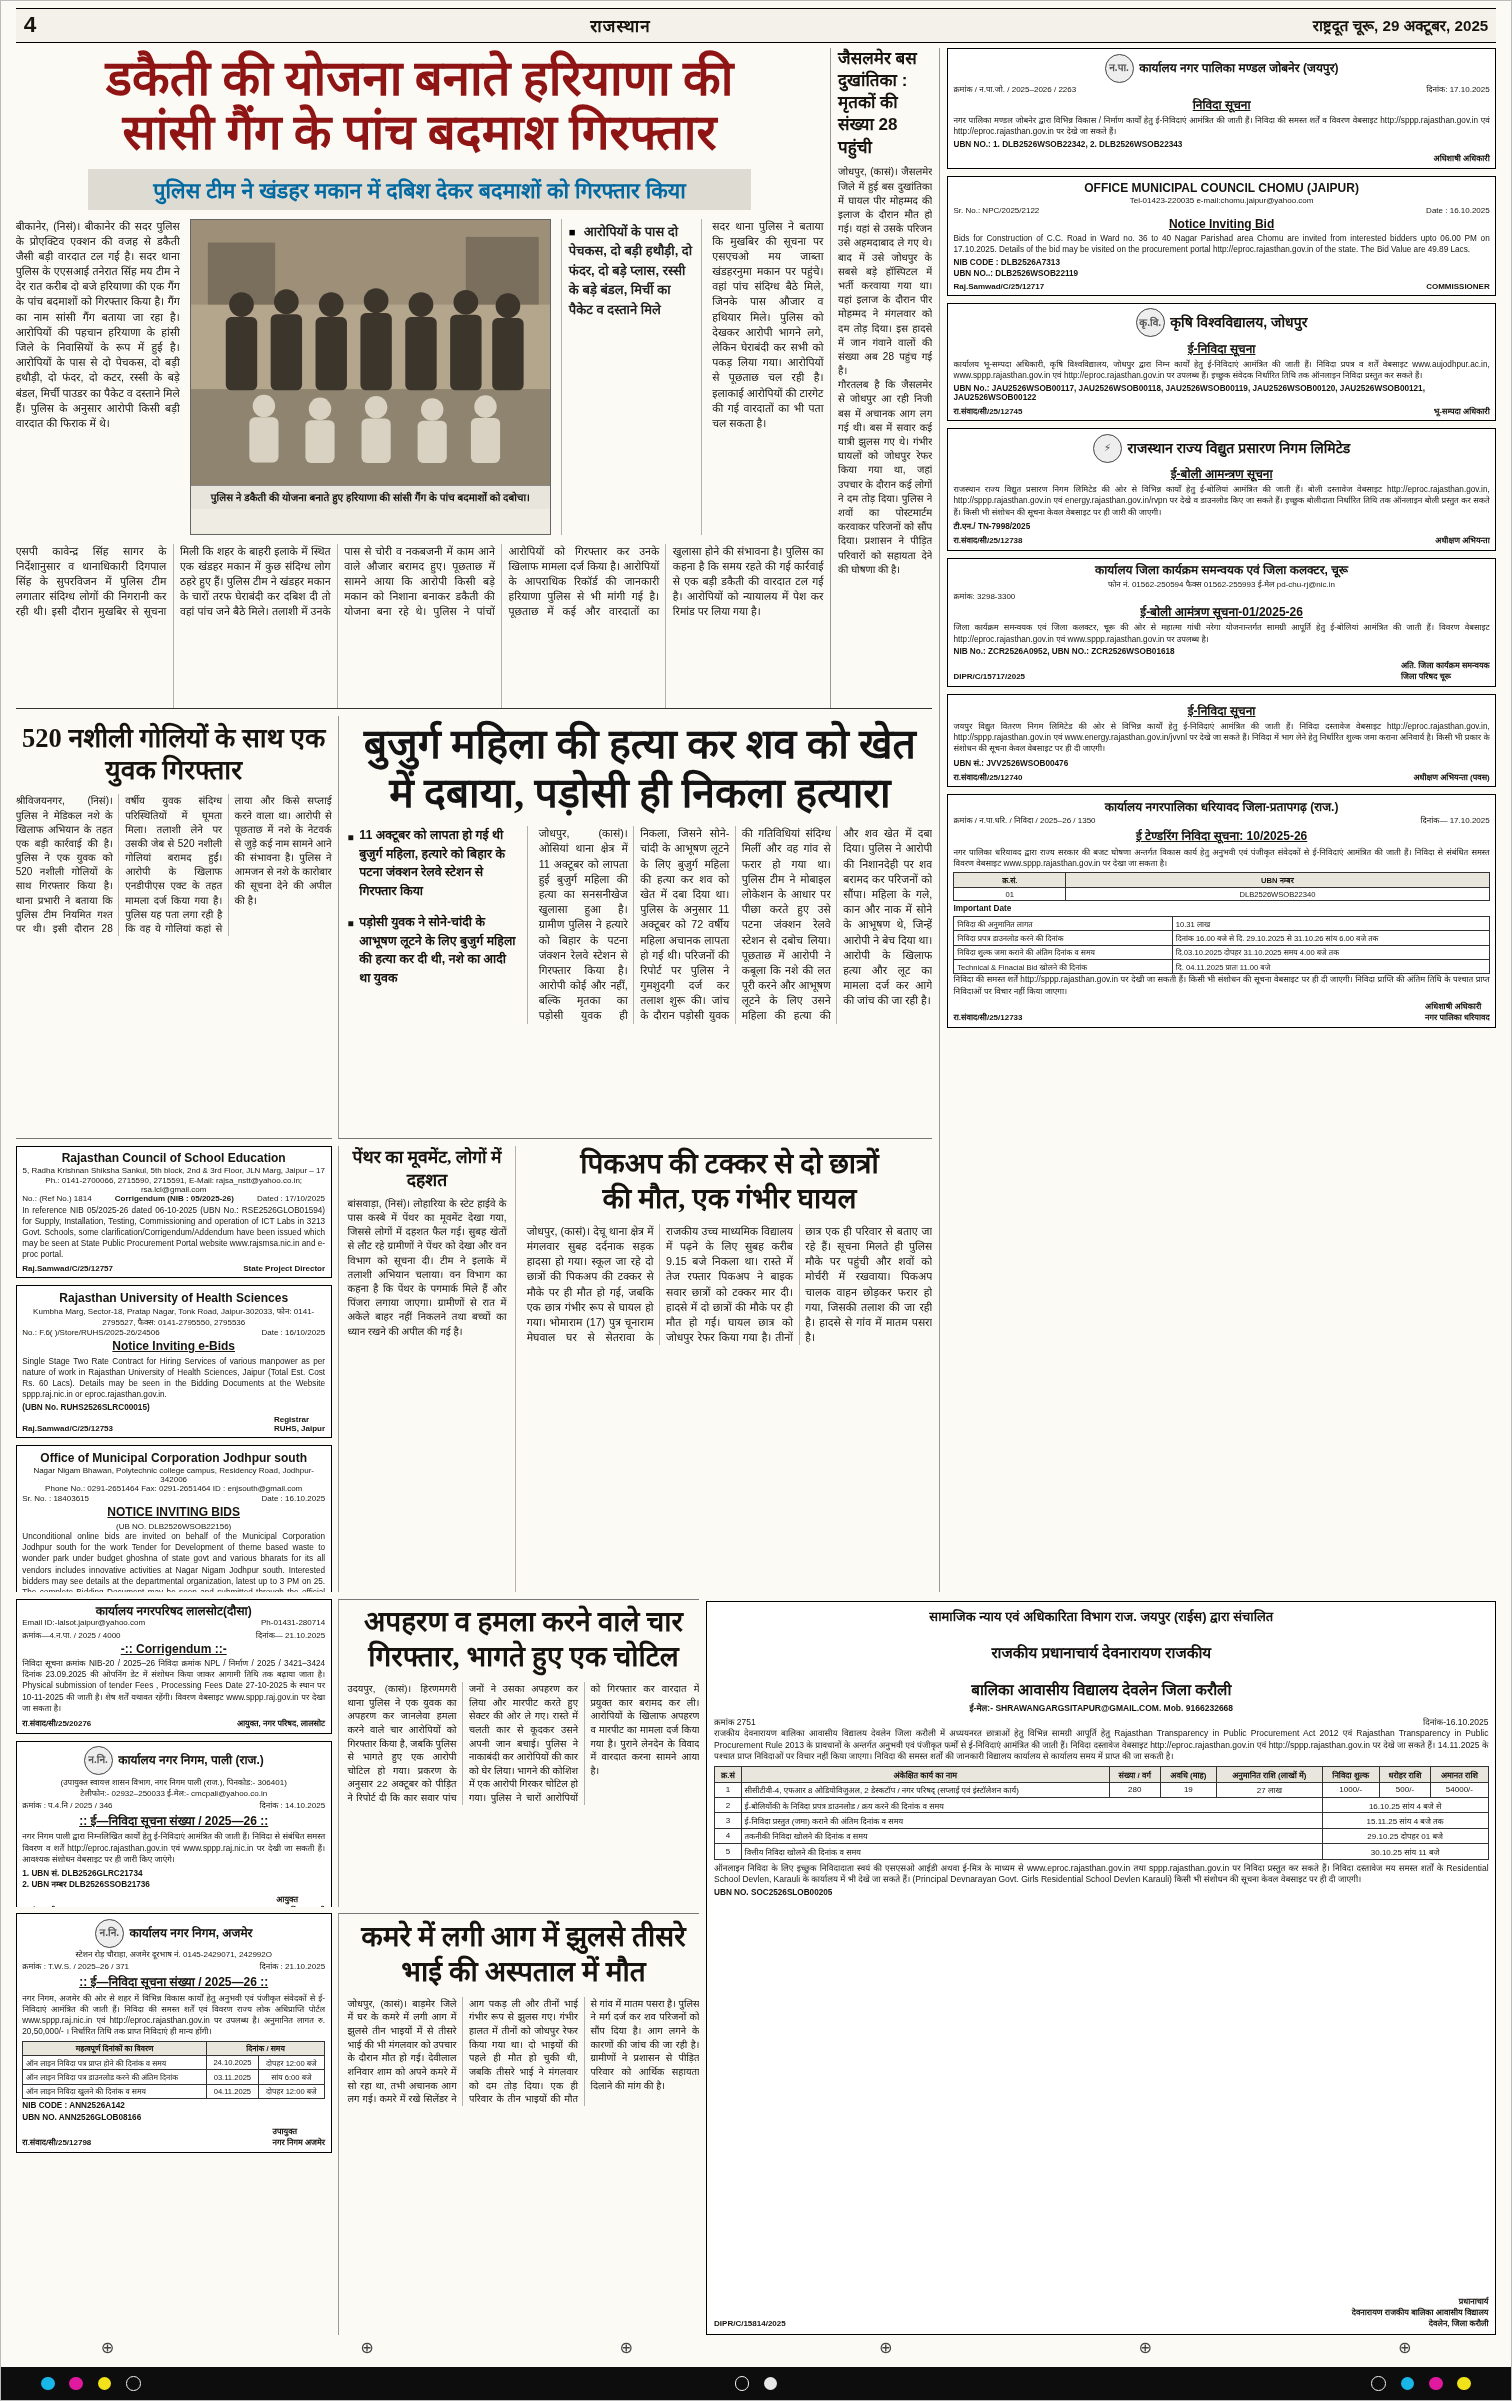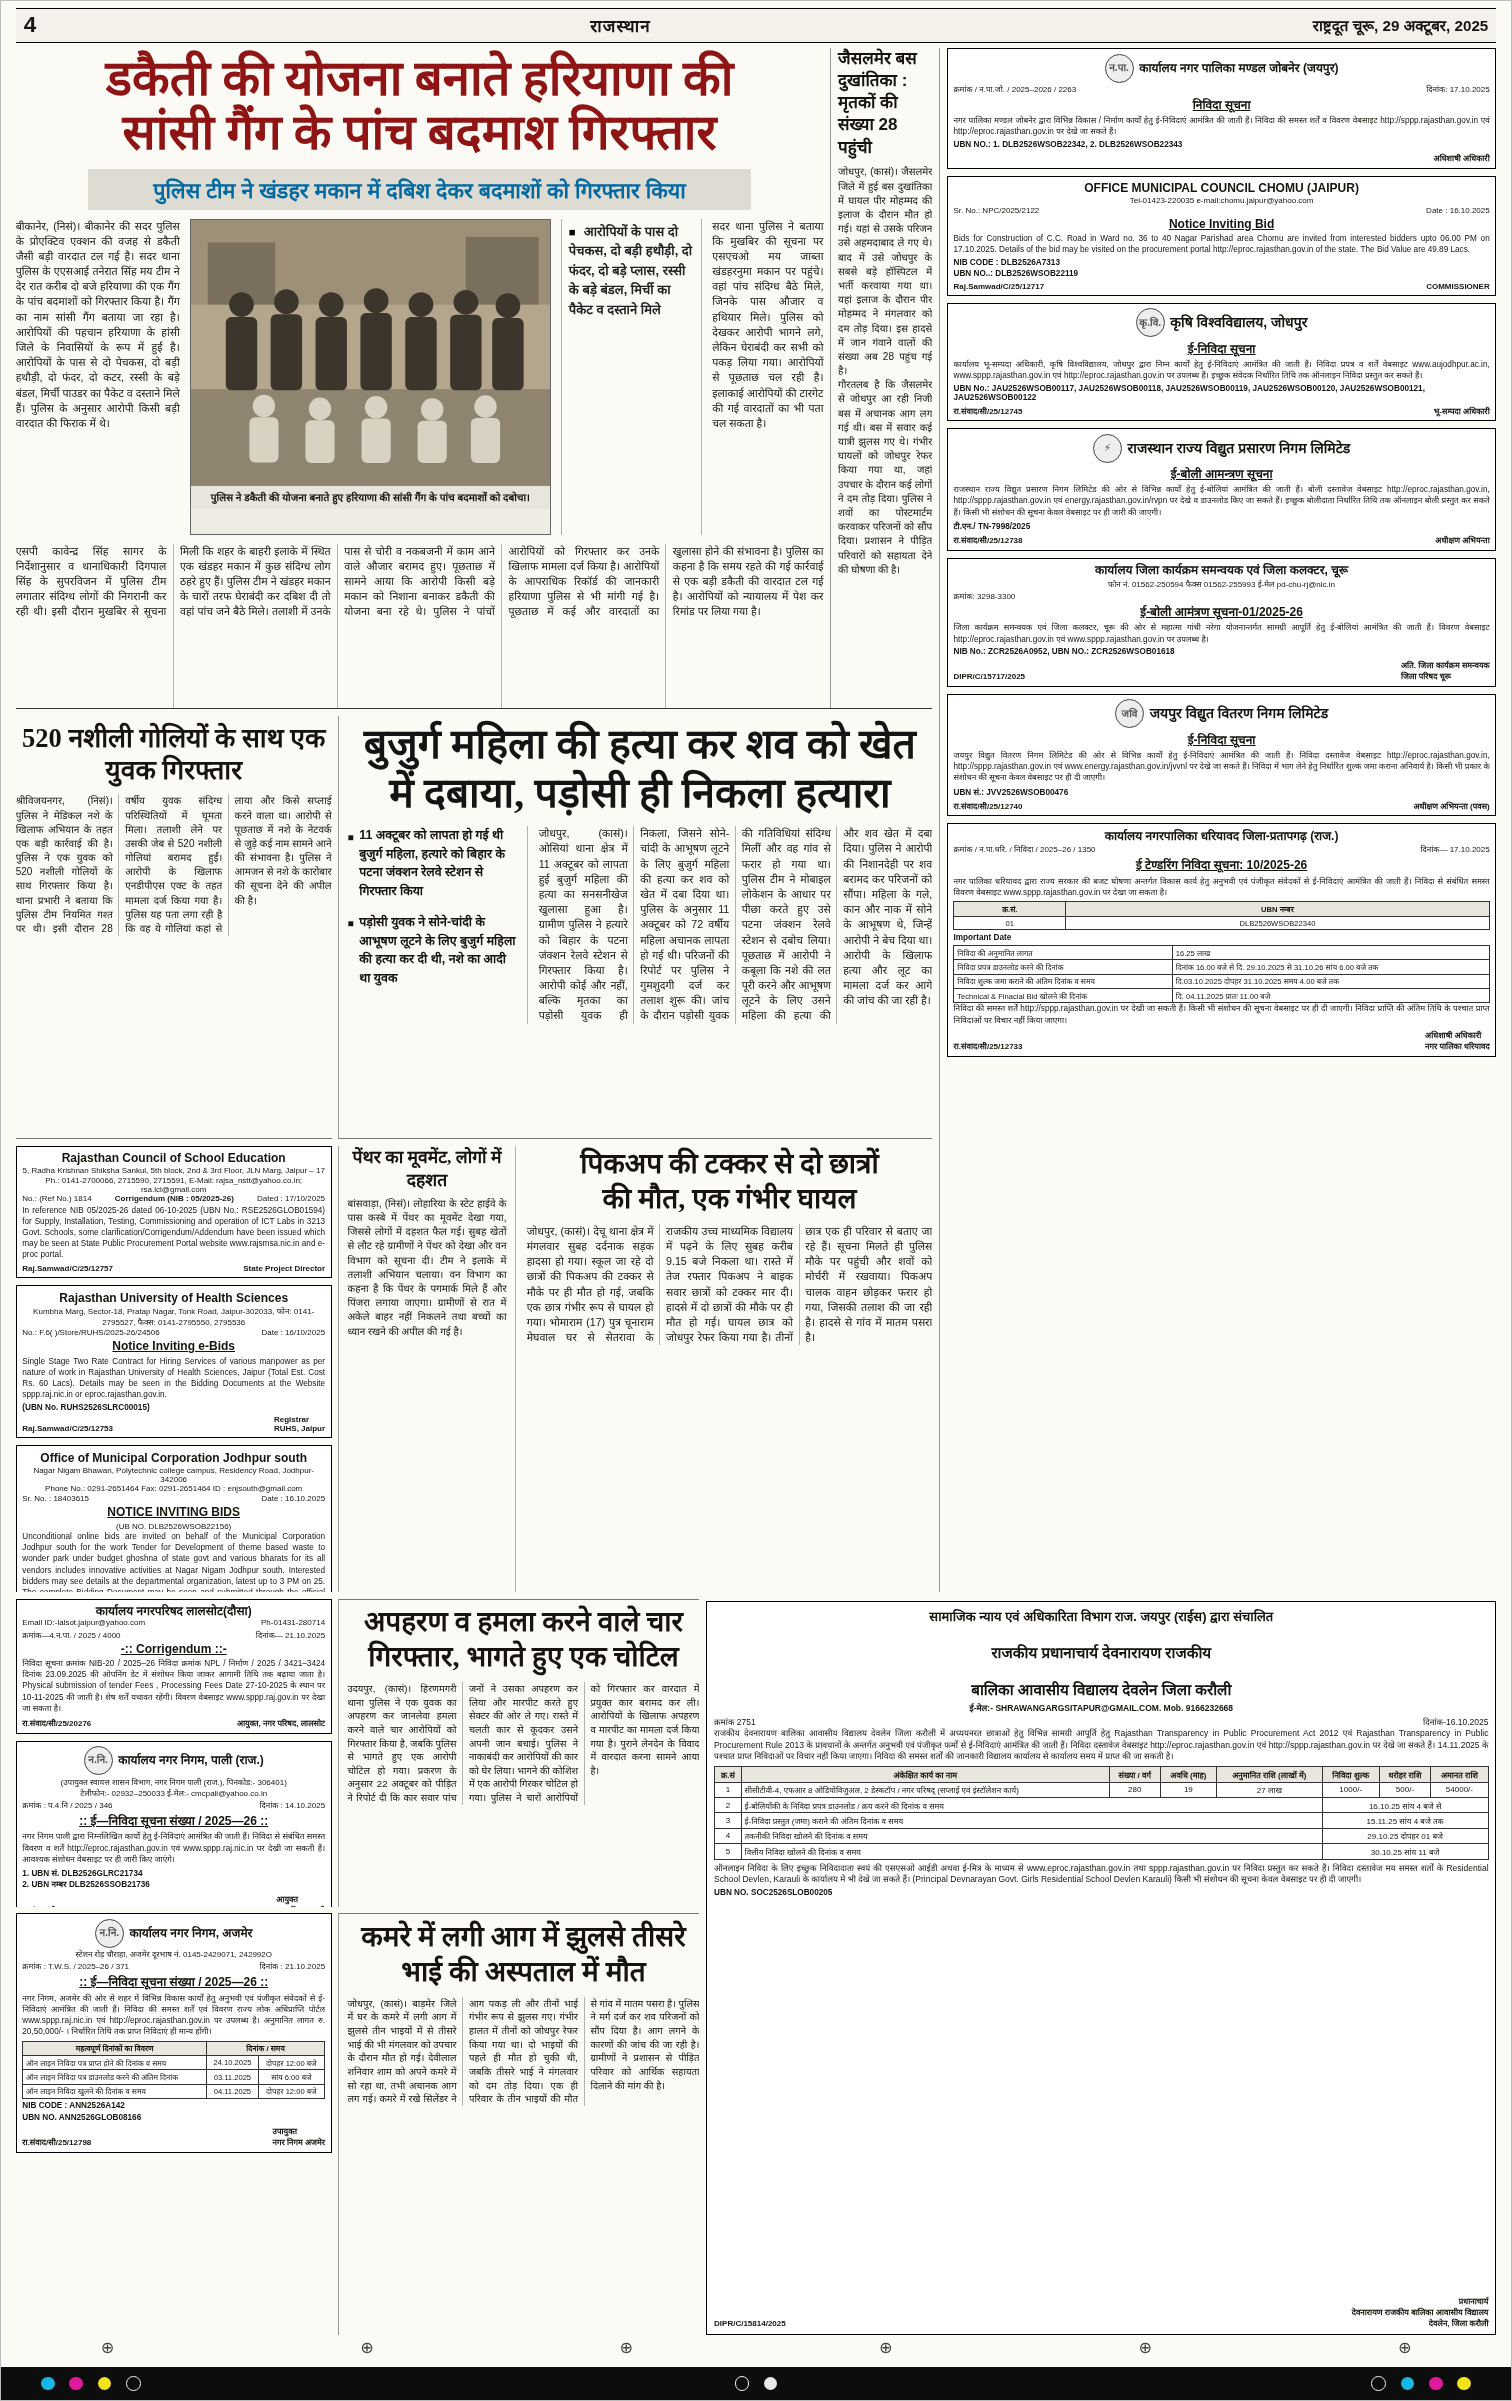--- a/index.html
+++ b/index.html
@@ -246,24 +246,20 @@
         <div class="nsub">ई-बोली आमंत्रण सूचना-01/2025-26</div>
         <p class="nb">जिला कार्यक्रम समन्वयक एवं जिला कलक्टर, चूरू की ओर से महात्मा गांधी नरेगा योजनान्तर्गत सामग्री आपूर्ति हेतु ई-बोलियां आमंत्रित की जाती हैं। विवरण वेबसाइट http://eproc.rajasthan.gov.in एवं www.sppp.rajasthan.gov.in पर उपलब्ध है।</p>
         <div class="nubn">NIB No.: ZCR2526A0952, UBN NO.: ZCR2526WSOB01618</div>
         <div class="nsign">
           <span>DIPR/C/15717/2025</span>
           <span><span>अति. जिला कार्यक्रम समन्वयक</span><br><span>जिला परिषद चूरू</span></span>
         </div>
       </section>
 
       <section class="notice">
-        <div class="ntitle">
-          <span class="logo">जवि</span>
-          <span>जयपुर विद्युत वितरण निगम लिमिटेड</span>
-        </div>
         <div class="nsub">ई-निविदा सूचना</div>
         <p class="nb">जयपुर विद्युत वितरण निगम लिमिटेड की ओर से विभिन्न कार्यों हेतु ई-निविदाएं आमंत्रित की जाती हैं। निविदा दस्तावेज वेबसाइट http://eproc.rajasthan.gov.in, http://sppp.rajasthan.gov.in एवं www.energy.rajasthan.gov.in/jvvnl पर देखे जा सकते हैं। निविदा में भाग लेने हेतु निर्धारित शुल्क जमा कराना अनिवार्य है। किसी भी प्रकार के संशोधन की सूचना केवल वेबसाइट पर ही दी जाएगी।</p>
         <div class="nubn">UBN सं.: JVV2526WSOB00476</div>
         <div class="nsign">
             <span>रा.संवाद/सी/25/12740</span>
             <span>अधीक्षण अभियन्ता (पवस)</span>
           </div>
       </section>
 
       <section class="notice">
@@ -284,21 +280,21 @@
             <td>01</td>
             <td>DLB2526WSOB22340</td>
           </tr>
         </tbody>
           </table>
         <div class="nubn">Important Date</div>
         <table class="ntab">
           <tbody>
               <tr>
                 <td class="l">निविदा की अनुमानित लागत</td>
-                <td class="l">16.25 लाख</td>
+                <td class="l">10.31 लाख</td>
               </tr>
           <tr>
                 <td class="l">निविदा प्रपत्र डाउनलोड करने की दिनांक</td>
                 <td class="l">दिनांक 16.00 बजे से दि. 29.10.2025 से 31.10.26 सांय 6.00 बजे तक</td>
               </tr>
           <tr>
                 <td class="l">निविदा शुल्क जमा कराने की अंतिम दिनांक व समय</td>
                 <td class="l">दि.03.10.2025 दोपहर 31.10.2025 समय 4.00 बजे तक</td>
               </tr>
           <tr>

